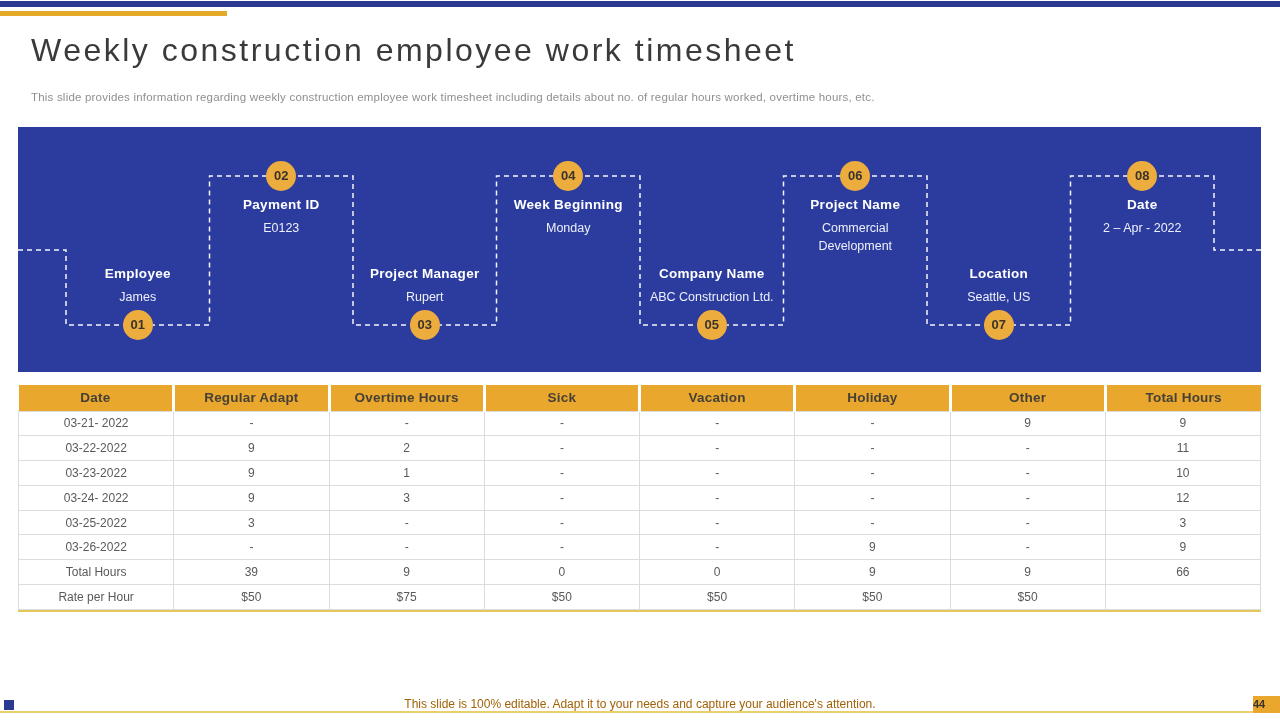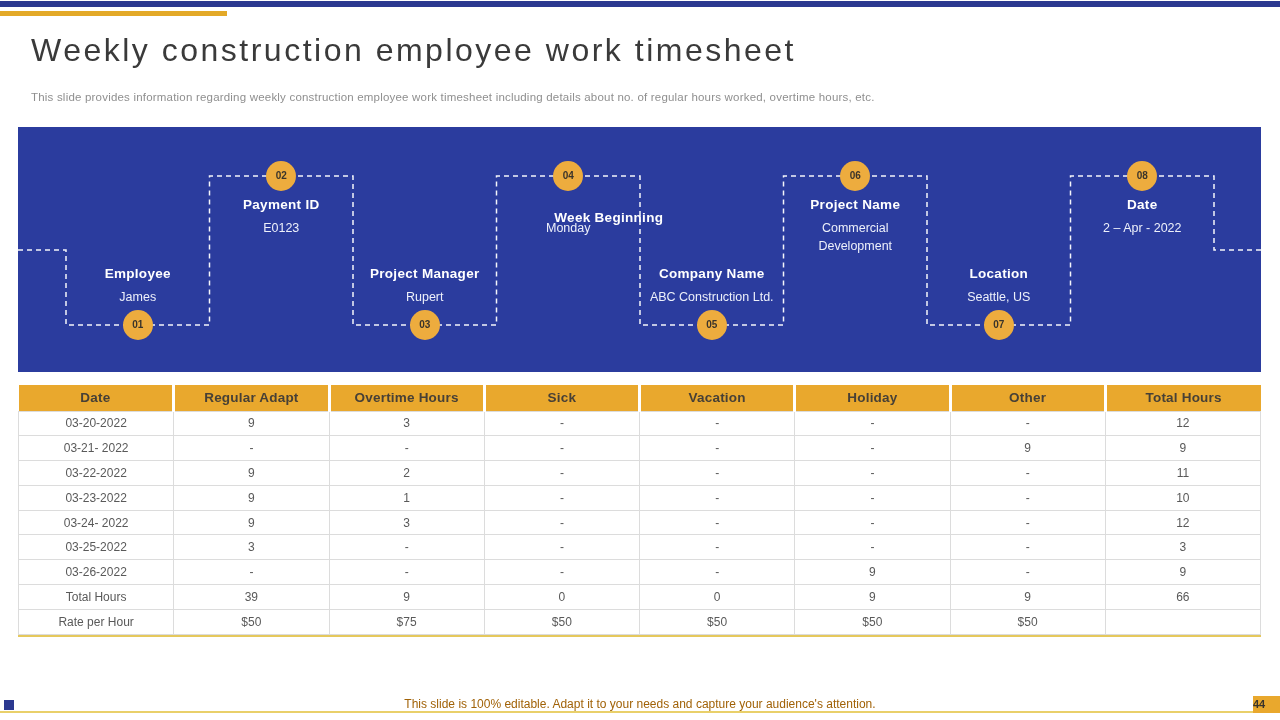--- a/index.html
+++ b/index.html
@@ -17,21 +17,21 @@
   .title { position:absolute; top:32px; left:31px; font-size:32px; font-weight:400;
            letter-spacing:2.5px; color:#3A3A3A; }
   .subtitle { position:absolute; top:91px; left:31px; font-size:11.5px; color:#8F8F8F; letter-spacing:.2px; }
 
   
   .banner { position:absolute; left:18px; top:127px; width:1243px; height:245px; background:#2B3C9E; }
   .banner svg { position:absolute; left:0; top:0; }
   .callout { position:absolute; top:0; height:245px; }
   .num-circle { position:absolute; left:50%; transform:translateX(-50%);
     width:30px; height:30px; border-radius:50%; background:#EDAC3E;
-    color:#3A342B; font-size:10px; font-weight:700; line-height:30px; text-align:center; }
+    color:#3A342B; font-size:13px; font-weight:700; line-height:30px; text-align:center; }
   .co-label { position:absolute; width:100%; text-align:center; color:#FFFFFF;
     font-size:13.5px; font-weight:700; letter-spacing:.3px; }
   .co-value { position:absolute; width:100%; text-align:center; color:#EDF0FA;
     font-size:12.5px; line-height:1.45; white-space:pre-line; }
 
   
   .table-wrap { position:absolute; left:18px; top:385px; width:1243px; }
   table { width:100%; border-collapse:collapse; table-layout:fixed; }
   th { background:#E9A82D; height:26px; font-size:13.5px; font-weight:700; color:#474036;
        text-align:center; border-right:3px solid #ffffff; letter-spacing:.2px; }
@@ -75,21 +75,21 @@
           <div class="co-label" style="top: 70px;">Payment ID</div>
           <div class="co-value" style="top: 92px;">E0123</div>
         </div>
         <div class="callout" style="left: 311.75px; width: 190px;">
           <div class="num-circle" style="top: 183px;">03</div>
           <div class="co-label" style="top: 139px;">Project Manager</div>
           <div class="co-value" style="top: 161px;">Rupert</div>
         </div>
         <div class="callout" style="left: 455.25px; width: 190px;">
           <div class="num-circle" style="top: 34px;">04</div>
-          <div class="co-label" style="top: 83px; text-align: right;">Week Beginning</div>
+          <div class="co-label" style="top: 70px;">Week Beginning</div>
           <div class="co-value" style="top: 92px;">Monday</div>
         </div>
         <div class="callout" style="left: 598.75px; width: 190px;">
           <div class="num-circle" style="top: 183px;">05</div>
           <div class="co-label" style="top: 139px;">Company Name</div>
           <div class="co-value" style="top: 161px;">ABC Construction Ltd.</div>
         </div>
         <div class="callout" style="left: 742.25px; width: 190px;">
           <div class="num-circle" style="top: 34px;">06</div>
           <div class="co-label" style="top: 70px;">Project Name</div>
@@ -118,30 +118,20 @@
             <th>Overtime Hours</th>
             <th>Sick</th>
             <th>Vacation</th>
             <th>Holiday</th>
             <th>Other</th>
             <th>Total Hours</th>
           </tr>
         </thead>
       <tbody id="table-body">
           <tr>
-            <td>03-20-2022</td>
-            <td>9</td>
-            <td>3</td>
-            <td>-</td>
-            <td>-</td>
-            <td>-</td>
-            <td>-</td>
-            <td>12</td>
-          </tr>
-          <tr>
             <td>03-21- 2022</td>
             <td>-</td>
             <td>-</td>
             <td>-</td>
             <td>-</td>
             <td>-</td>
             <td>9</td>
             <td>9</td>
           </tr>
           <tr>

